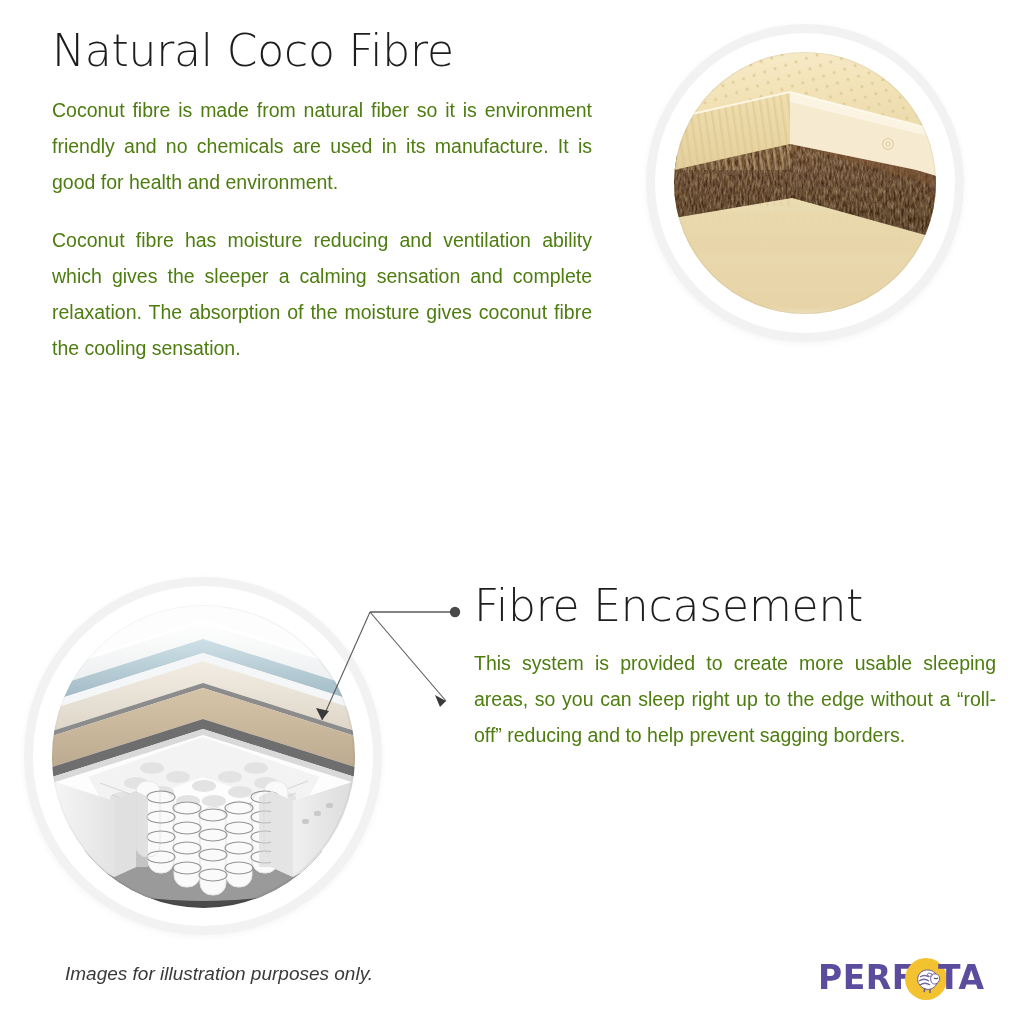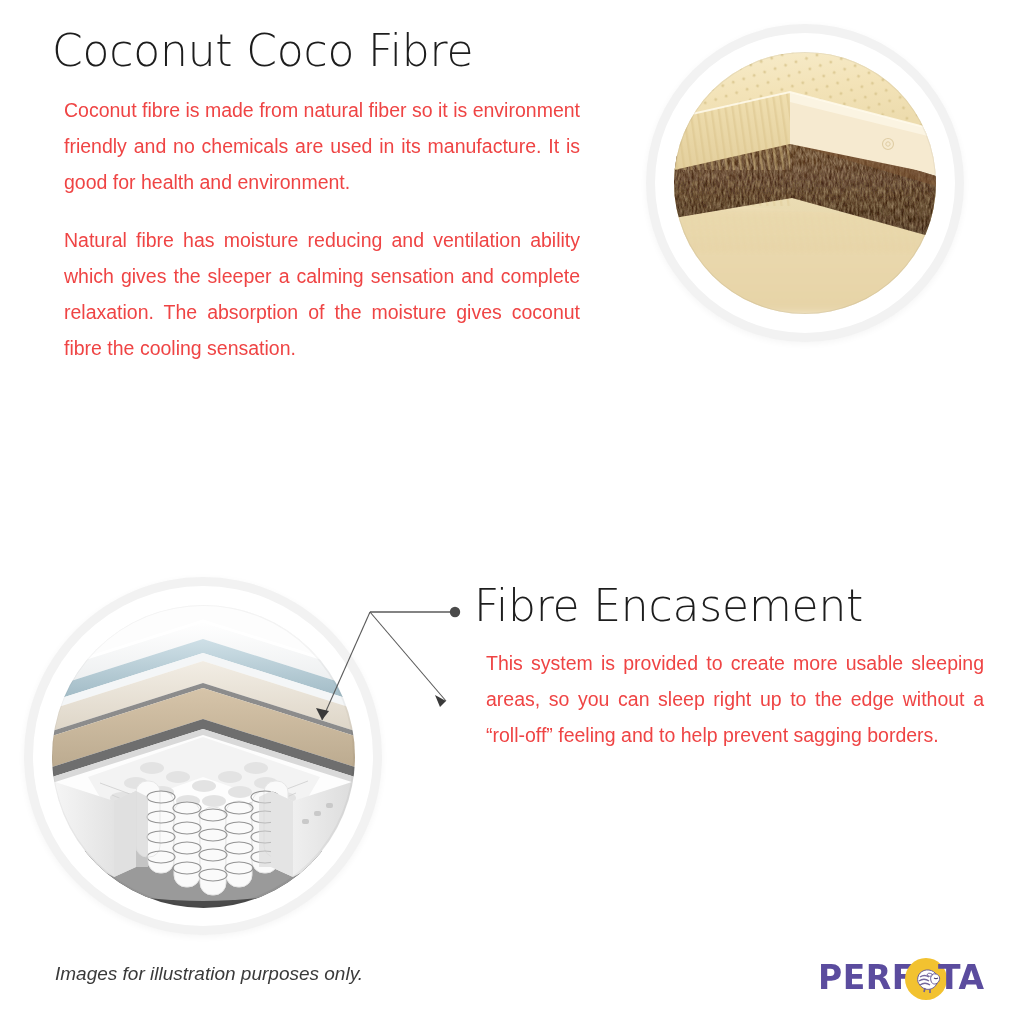--- a/index.html
+++ b/index.html
@@ -20,24 +20,24 @@
     font-weight:300;
     font-size:44px;
     line-height:1.05;
     color:#1d1d1d;
     letter-spacing:-0.2px;
     white-space:nowrap;
   }
   .body-p{
     font-size:19.5px;
     line-height:36px;
-    color:#ef4444;
+    color:#4d7c0f;
     text-align:justify;
     text-justify:inter-word;
-    margin:12px;
+    margin:0;
   }
   .body-p + .body-p{margin-top:22px;}
 
   
   #top-text{
     position:absolute;left:52px;top:28px;width:540px;
   }
   #top-title{margin-bottom:18px;}
 
   
@@ -75,21 +75,21 @@
 
   
   #leader{position:absolute;left:250px;top:575px;width:230px;height:200px;z-index:5;pointer-events:none;}
 
   
   #bottom-text{position:absolute;left:474px;top:583px;width:522px;}
   #bottom-title{margin-bottom:16px;}
 
   
   #disclaimer{
-    position:absolute;left:55px;top:963px;
+    position:absolute;left:65px;top:963px;
     font-size:19px;font-style:italic;color:#3a3a3a;
     white-space:nowrap;
   }
 
   
   #logo{
     position:absolute;left:818px;top:956px;
     width:182px;height:50px;
   }
   .logo-word{
@@ -104,23 +104,23 @@
   #logo-pre{left:0;}
   #logo-post{left:120px;}
   #logo-moon{position:absolute;left:85px;top:0px;width:46px;height:46px;}
 </style>
 </head>
 <body>
 
 <div class="page">
 
   <div id="top-text">
-    <div id="top-title" class="sec-title">Coconut Coco Fibre</div>
+    <div id="top-title" class="sec-title">Natural Coco Fibre</div>
     <p class="body-p">Coconut fibre is made from natural fiber so it is environment friendly and no chemicals are used in its manufacture. It is good for health and environment.</p>
-    <p class="body-p">Natural fibre has moisture reducing and ventilation ability which gives the sleeper a calming sensation and complete relaxation. The absorption of the moisture gives coconut fibre the cooling sensation.</p>
+    <p class="body-p">Coconut fibre has moisture reducing and ventilation ability which gives the sleeper a calming sensation and complete relaxation. The absorption of the moisture gives coconut fibre the cooling sensation.</p>
   </div>
 
   <div id="coco-ring" class="photo-ring"></div>
   <div id="coco-disc" class="photo-disc">
     <svg id="coco-art" viewBox="0 0 262 262" preserveAspectRatio="xMidYMid slice">
       <defs>
         <linearGradient id="gTopFace" x1="0" y1="0" x2="0.3" y2="1">
           <stop offset="0" stop-color="#f7eccb"></stop>
           <stop offset="0.55" stop-color="#f3e3b8"></stop>
           <stop offset="1" stop-color="#eddcae"></stop>
@@ -359,21 +359,21 @@
 
     <line x1="120" y1="37" x2="72" y2="145" stroke="#5a5a5a" stroke-width="1.1"></line>
     <polygon points="72,145 66,133 79,136" fill="#3a3a3a"></polygon>
 
     <line x1="120" y1="37" x2="196" y2="126" stroke="#5a5a5a" stroke-width="1.1"></line>
     <polygon points="196,126 185,120 190,132" fill="#3a3a3a"></polygon>
   </svg>
 
   <div id="bottom-text">
     <div id="bottom-title" class="sec-title">Fibre Encasement</div>
-    <p class="body-p">This system is provided to create more usable sleeping areas, so you can sleep right up to the edge without a “roll-off” feeling and to help prevent sagging borders.</p>
+    <p class="body-p">This system is provided to create more usable sleeping areas, so you can sleep right up to the edge without a “roll-off” reducing and to help prevent sagging borders.</p>
   </div>
 
   <div id="disclaimer">Images for illustration purposes only.</div>
 
   <div id="logo">
     <span id="logo-pre" class="logo-word">PERFE</span>
 
     <svg id="logo-moon" viewBox="0 0 46 46">
 
       <circle cx="23" cy="23" r="21" fill="#F2C230"></circle>

